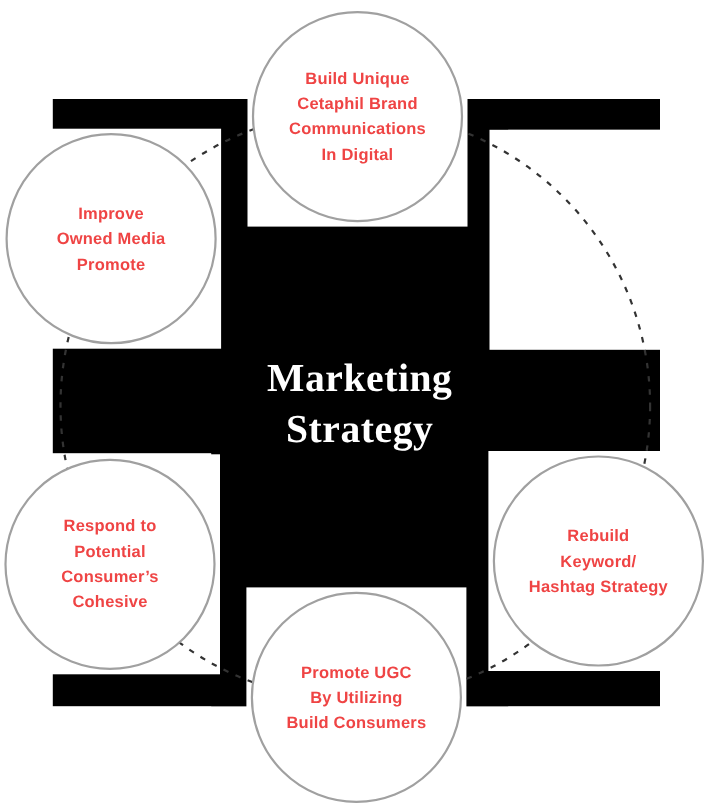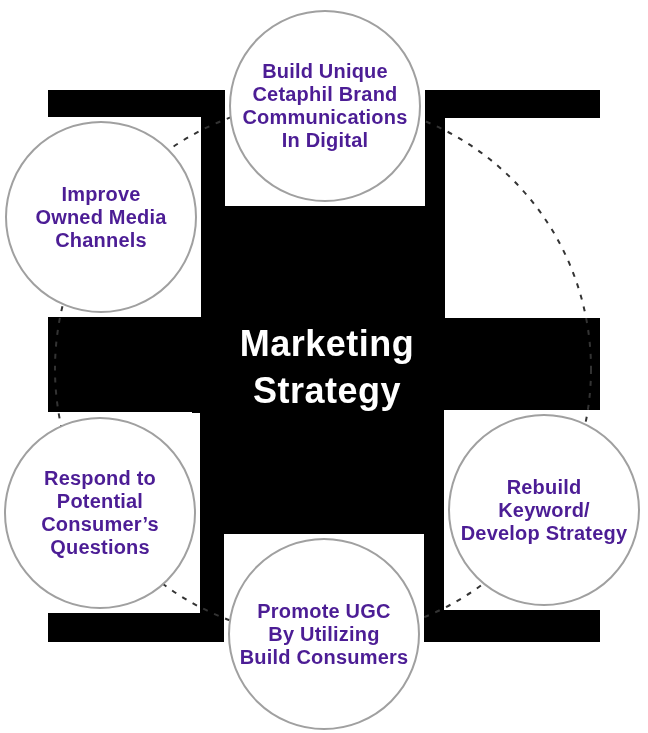--- a/index.html
+++ b/index.html
@@ -38,40 +38,40 @@
     display: flex;
     align-items: center;
     justify-content: center;
     text-align: center;
     z-index: 4;
     box-sizing: content-box;
   }
   .node-label {
     white-space: pre-line;
     font-weight: 700;
-    font-size: 20px;
+    font-size: 15px;
     line-height: 23px;
-    color: #4c1d95;
+    color: #ef4444;
     letter-spacing: 0.2px;
   }
   .node-top          { left: 229px; top: 10px; }
   .node-top-right    { left: 449px; top: 122px; }
   .node-bottom-right { left: 448px; top: 414px; }
   .node-bottom       { left: 228px; top: 538px; }
   .node-bottom-left  { left: 4px;   top: 417px; }
   .node-top-left     { left: 5px;   top: 121px; }
   
   .hub-label {
     position: absolute;
     left: 192px; top: 320px;
     width: 270px;
     z-index: 5;
     text-align: center;
     white-space: pre-line;
-    font-family: Liberation Sans, sans-serif;
+    font-family: Liberation Serif, serif;
     font-weight: 700;
     font-size: 36px;
     line-height: 47px;
     color: #ffffff;
     letter-spacing: 0.5px;
   }
 </style>
 </head>
 <body>
 
@@ -96,35 +96,35 @@
 
   <div class="node node-top">
     <span class="node-label">Build Unique
 Cetaphil Brand
 Communications
 In Digital</span>
   </div>
   <div class="node node-bottom-right">
     <span class="node-label">Rebuild
 Keyword/
-Develop Strategy</span>
+Hashtag Strategy</span>
   </div>
   <div class="node node-bottom">
     <span class="node-label">Promote UGC
 By Utilizing
 Build Consumers</span>
   </div>
   <div class="node node-bottom-left">
     <span class="node-label">Respond to
 Potential
 Consumer’s
-Questions</span>
+Cohesive</span>
   </div>
   <div class="node node-top-left">
     <span class="node-label">Improve
 Owned Media
-Channels</span>
+Promote</span>
   </div>
 
   <div class="hub-label">Marketing
 Strategy</div>
 
 </div>
 
 </body></html>

